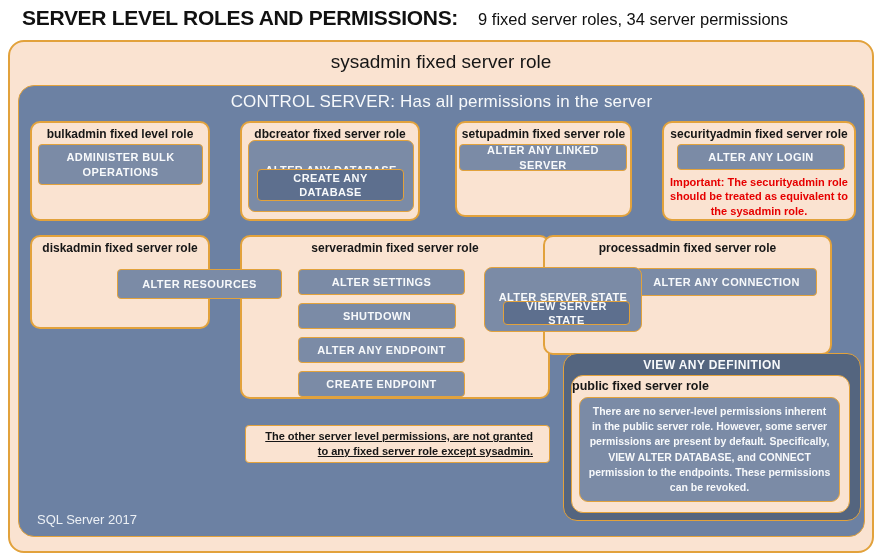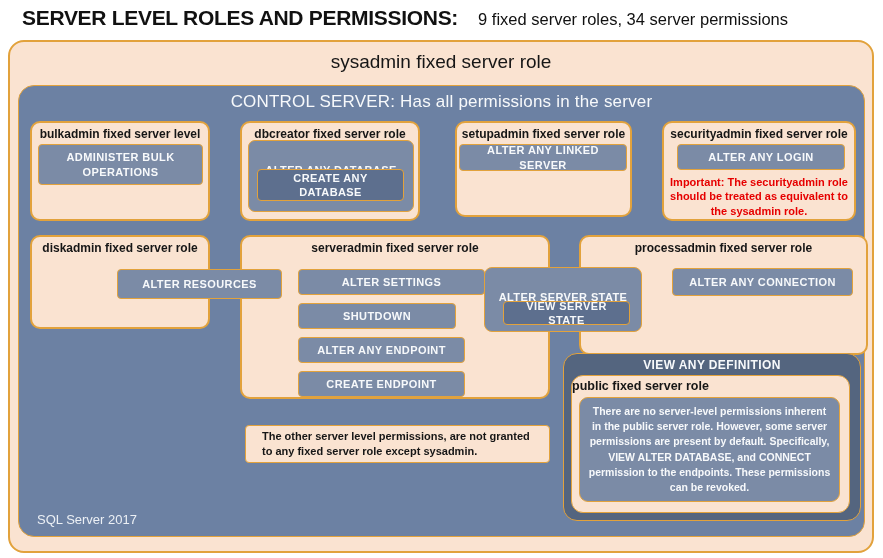--- a/index.html
+++ b/index.html
@@ -34,22 +34,22 @@
   .perm.dark{background:var(--badgedark);}
   .perm.group{display:block;border-radius:7px;}
   .perm.group .group-label{display:block;margin-top:20px;text-align:center;}
 
   .red-note{position:absolute;color:var(--red);font-size:11px;font-weight:bold;
     text-align:center;line-height:1.3;}
 
   .floating{z-index:5;}
 
   .note-box{position:absolute;background:var(--peach);border:1.5px solid var(--gold);border-radius:4px;
-    display:flex;align-items:center;justify-content:center;text-align:left;
-    font-size:11px;font-weight:bold;color:#161616;line-height:1.35;padding:2px 16px;}
+    display:flex;align-items:center;justify-content:center;text-align:right;
+    font-size:11px;font-weight:bold;color:#161616;line-height:1.35;padding:2px 16px;text-decoration:underline;}
 
   .vad-box{position:absolute;background:var(--paneldark);border:1.5px solid var(--gold);border-radius:14px;}
   .vad-label{position:absolute;left:0;top:4px;width:100%;text-align:center;
     font-size:12px;font-weight:bold;color:var(--snow);letter-spacing:0.4px;}
   .public-box{position:absolute;background:var(--peach);border:1.5px solid var(--gold);border-radius:12px;}
   .public-title{position:absolute;left:0;top:3px;width:100%;
     font-size:12.5px;font-weight:bold;color:#161616;}
   .public-body{position:absolute;background:var(--badge);border:1.5px solid var(--gold);border-radius:9px;
     display:flex;align-items:center;justify-content:center;text-align:center;
     color:var(--snow);font-size:10.5px;font-weight:bold;line-height:1.45;padding:4px 8px;}
@@ -65,21 +65,21 @@
     <span class="main">SERVER LEVEL ROLES AND PERMISSIONS:</span><span class="sub">9 fixed server roles, 34 server permissions</span>
   </div>
 
   <div class="sysadmin-box">
     <div class="sysadmin-label">sysadmin fixed server role</div>
 
     <div class="control-box">
       <div class="control-label">CONTROL SERVER: Has all permissions in the server</div>
 
       <div class="role-box" style="left:11px;top:35px;width:180px;height:100px;">
-        <div class="role-title">bulkadmin fixed server level</div>
+        <div class="role-title">bulkadmin fixed level role</div>
         <div class="perm" style="left:6px;top:21px;width:165px;height:41px;">ADMINISTER BULK OPERATIONS</div>
       </div>
 
       <div class="role-box" style="left:221px;top:35px;width:180px;height:100px;">
         <div class="role-title">dbcreator fixed server role</div>
         <div class="perm group" style="left:6px;top:17px;width:166px;height:72px;">
           <span class="group-label">ALTER ANY DATABASE</span>
           <div class="perm dark" style="left:8px;top:28px;width:147px;height:32px;">CREATE ANY DATABASE</div>
         </div>
       </div>
@@ -95,32 +95,32 @@
         <div class="red-note" style="left:3px;top:52px;right:3px;">Important: The securityadmin role should be treated as equivalent to the sysadmin role.</div>
       </div>
 
       <div class="role-box" style="left:11px;top:149px;width:180px;height:94px;">
         <div class="role-title">diskadmin fixed server role</div>
       </div>
       <div class="perm floating" style="left:98px;top:183px;width:165px;height:30px;">ALTER RESOURCES</div>
 
       <div class="role-box" style="left:221px;top:149px;width:310px;height:164px;">
         <div class="role-title">serveradmin fixed server role</div>
-        <div class="perm" style="left:56px;top:32px;width:187px;height:26px;">ALTER SETTINGS</div>
+        <div class="perm" style="left:56px;top:32px;width:167px;height:26px;">ALTER SETTINGS</div>
         <div class="perm" style="left:56px;top:66px;width:158px;height:26px;">SHUTDOWN</div>
         <div class="perm" style="left:56px;top:100px;width:167px;height:26px;">ALTER ANY ENDPOINT</div>
         <div class="perm" style="left:56px;top:134px;width:167px;height:26px;">CREATE ENDPOINT</div>
       </div>
 
       <div class="perm group floating" style="left:465px;top:181px;width:158px;height:65px;border-radius:8px;">
         <span class="group-label">ALTER SERVER STATE</span>
         <div class="perm dark" style="left:18px;top:33px;width:127px;height:24px;">VIEW SERVER STATE</div>
       </div>
 
-      <div class="role-box" style="left:560px;top:149px;width:289px;height:120px;">
+      <div class="role-box" style="left:524px;top:149px;width:289px;height:120px;">
         <div class="role-title">processadmin fixed server role</div>
         <div class="perm" style="left:91px;top:31px;width:181px;height:28px;">ALTER ANY CONNECTION</div>
       </div>
 
       <div class="note-box" style="left:226px;top:339px;width:305px;height:38px;">The other server level permissions, are not granted to any fixed server role except sysadmin.</div>
 
       <div class="vad-box" style="left:544px;top:267px;width:298px;height:168px;">
         <div class="vad-label">VIEW ANY DEFINITION</div>
         <div class="public-box" style="left:7px;top:21px;width:279px;height:138px;">
           <div class="public-title">public fixed server role</div>

